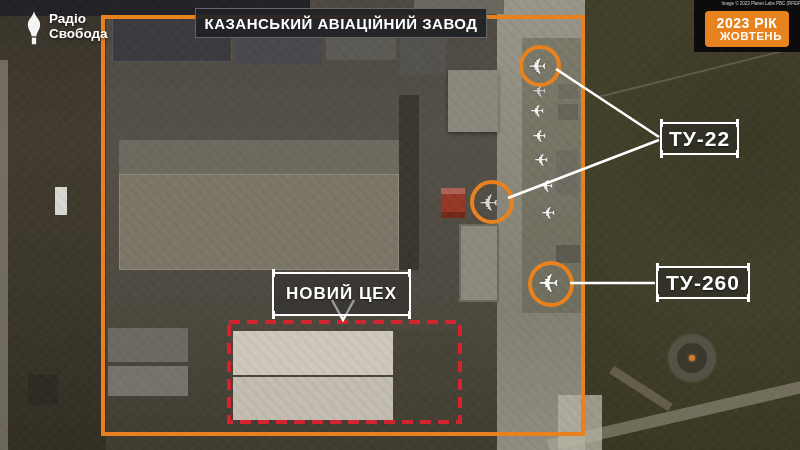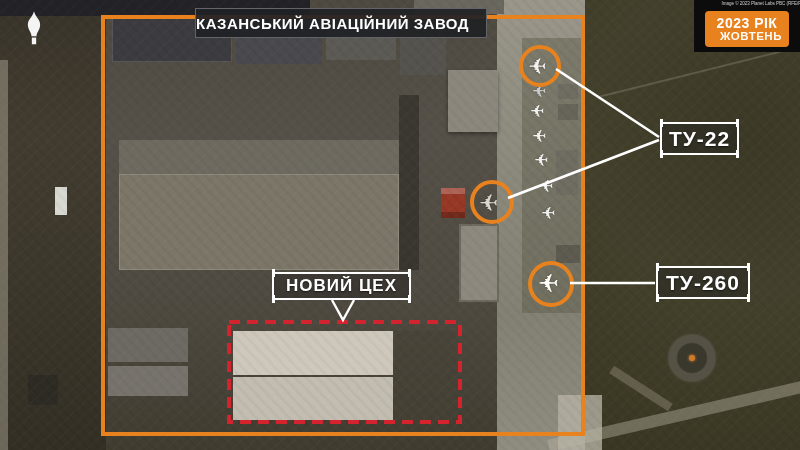--- a/index.html
+++ b/index.html
@@ -36,21 +36,21 @@
     background:rgba(35,35,35,.45);border:2px solid #fff;color:#fff;font-weight:700;
     letter-spacing:1px;text-shadow:0 1px 2px rgba(0,0,0,.6);
   }
   .anno-label i{position:absolute;width:3px;height:8px;background:#fff;}
   .tk-tl{left:-2px;top:-5px;} .tk-tr{right:-2px;top:-5px;}
   .tk-bl{left:-2px;bottom:-5px;} .tk-br{right:-2px;bottom:-5px;}
   
   .title-box{
     left:195px;top:8px;width:292px;height:30px;z-index:11;
     background:rgba(32,33,37,.93);border:1px solid #62646a;
-    display:flex;align-items:center;
+    display:flex;align-items:center;justify-content:center;
     color:#fff;font-size:15px;font-weight:700;letter-spacing:.5px;
   }
   .credit-block{left:694px;top:0;width:106px;height:52px;background:#0c0c0d;z-index:11;}
   .credit-text{position:absolute;right:2px;top:1px;width:102px;color:rgba(255,255,255,.78);
     font-size:6px;white-space:nowrap;transform:scale(.75);transform-origin:right top;}
   .date-badge{position:absolute;left:11px;top:11px;width:84px;height:36px;border-radius:4px;
     background:var(--orange);display:flex;flex-direction:column;align-items:center;justify-content:center;line-height:1.05;}
   .date-badge .yr{color:#fff;font-size:14px;font-weight:800;letter-spacing:.5px;text-align:center;}
   .date-badge .mo{color:rgba(255,255,255,.96);font-size:11.5px;font-weight:700;letter-spacing:.5px;margin-left:8px;}
   
@@ -153,21 +153,21 @@
   </div>
 
   <div class="anno-label" style="left:656px;top:266px;width:94px;height:33px;font-size:21px;">
     <i class="tk-tl"></i>
       <i class="tk-tr"></i>
     <i class="tk-bl"></i>
       <i class="tk-br"></i>
     <span>ТУ-260</span>
   </div>
 
-  <div class="anno-label" style="left:272px;top:272px;width:139px;height:28px;font-size:17px;">
+  <div class="anno-label" style="left:272px;top:272px;width:139px;height:44px;font-size:17px;">
     <i class="tk-tl"></i>
       <i class="tk-tr"></i>
     <i class="tk-bl"></i>
       <i class="tk-br"></i>
     <span>НОВИЙ ЦЕХ</span>
   </div>
 
   <div class="abs title-box">
     <span>КАЗАНСЬКИЙ АВІАЦІЙНИЙ ЗАВОД</span>
   </div>
@@ -178,16 +178,20 @@
       <span class="yr">2023 РІК</span>
       <span class="mo">ЖОВТЕНЬ</span>
     </div>
   </div>
 
   <div class="abs rs-logo">
     <svg width="20" height="34" viewBox="0 0 24 40">
       <path d="M12 0 C10 8 3.5 10 4.8 18 C5.5 23 9 25.5 9 30 L15 30 C15 25.5 18.6 23 19.2 18 C20.5 10 14 8 12 0 Z" fill="#fff" opacity=".95"></path>
       <rect x="9.4" y="31.5" width="5.2" height="8" fill="#fff" opacity=".95"></rect>
     </svg>
+    <div>
+      <div>Радіо</div>
+      <div>Свобода</div>
+    </div>
   </div>
 
 
 </div>
 
 </body></html>

